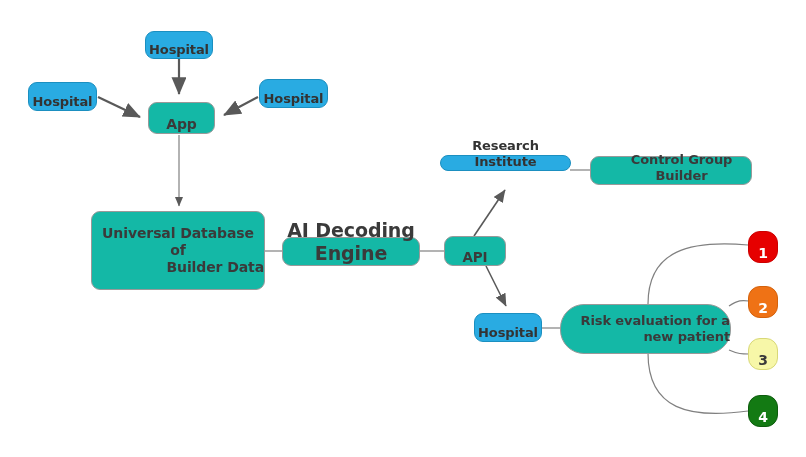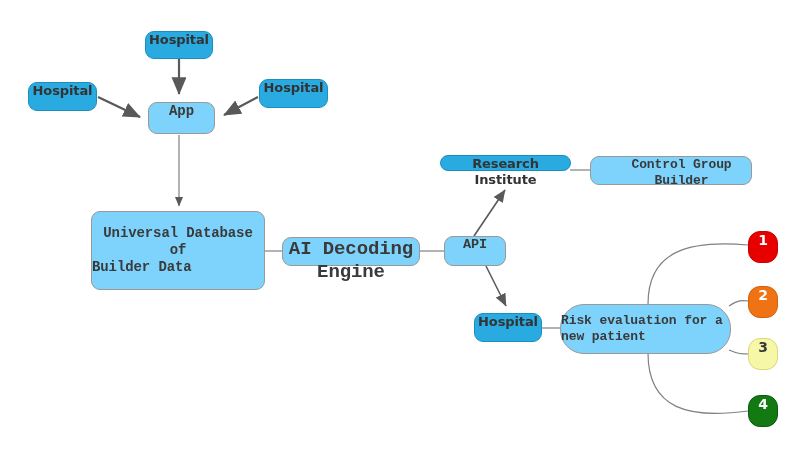--- a/index.html
+++ b/index.html
@@ -24,34 +24,33 @@
     position: absolute;
     left: 0; top: 0;
     width: 806px;
     height: 457px;
     pointer-events: none;
   }
   .node {
     position: absolute;
     box-sizing: border-box;
     display: flex;
-    align-items: flex-start;
+    align-items: flex-end;
     justify-content: center;
     text-align: center;
     border-radius: 9px;
     font-weight: bold;
     letter-spacing: -0.1px;
     line-height: 1.22;
     z-index: 5;
   }
   .node-grey {
-    background: #7dd3fc;
+    background: #14b8a6;
     border: 1.3px solid #999999;
     color: #3a3a3a;
-    font-family: Liberation Mono, monospace;
   }
   .node-blue {
     background: #29ABE2;
     border: 1.3px solid #1b8fc0;
     color: #333333;
   }
   .node-num {
     border-radius: 12px;
     font-weight: bold;
     font-size: 14px;

